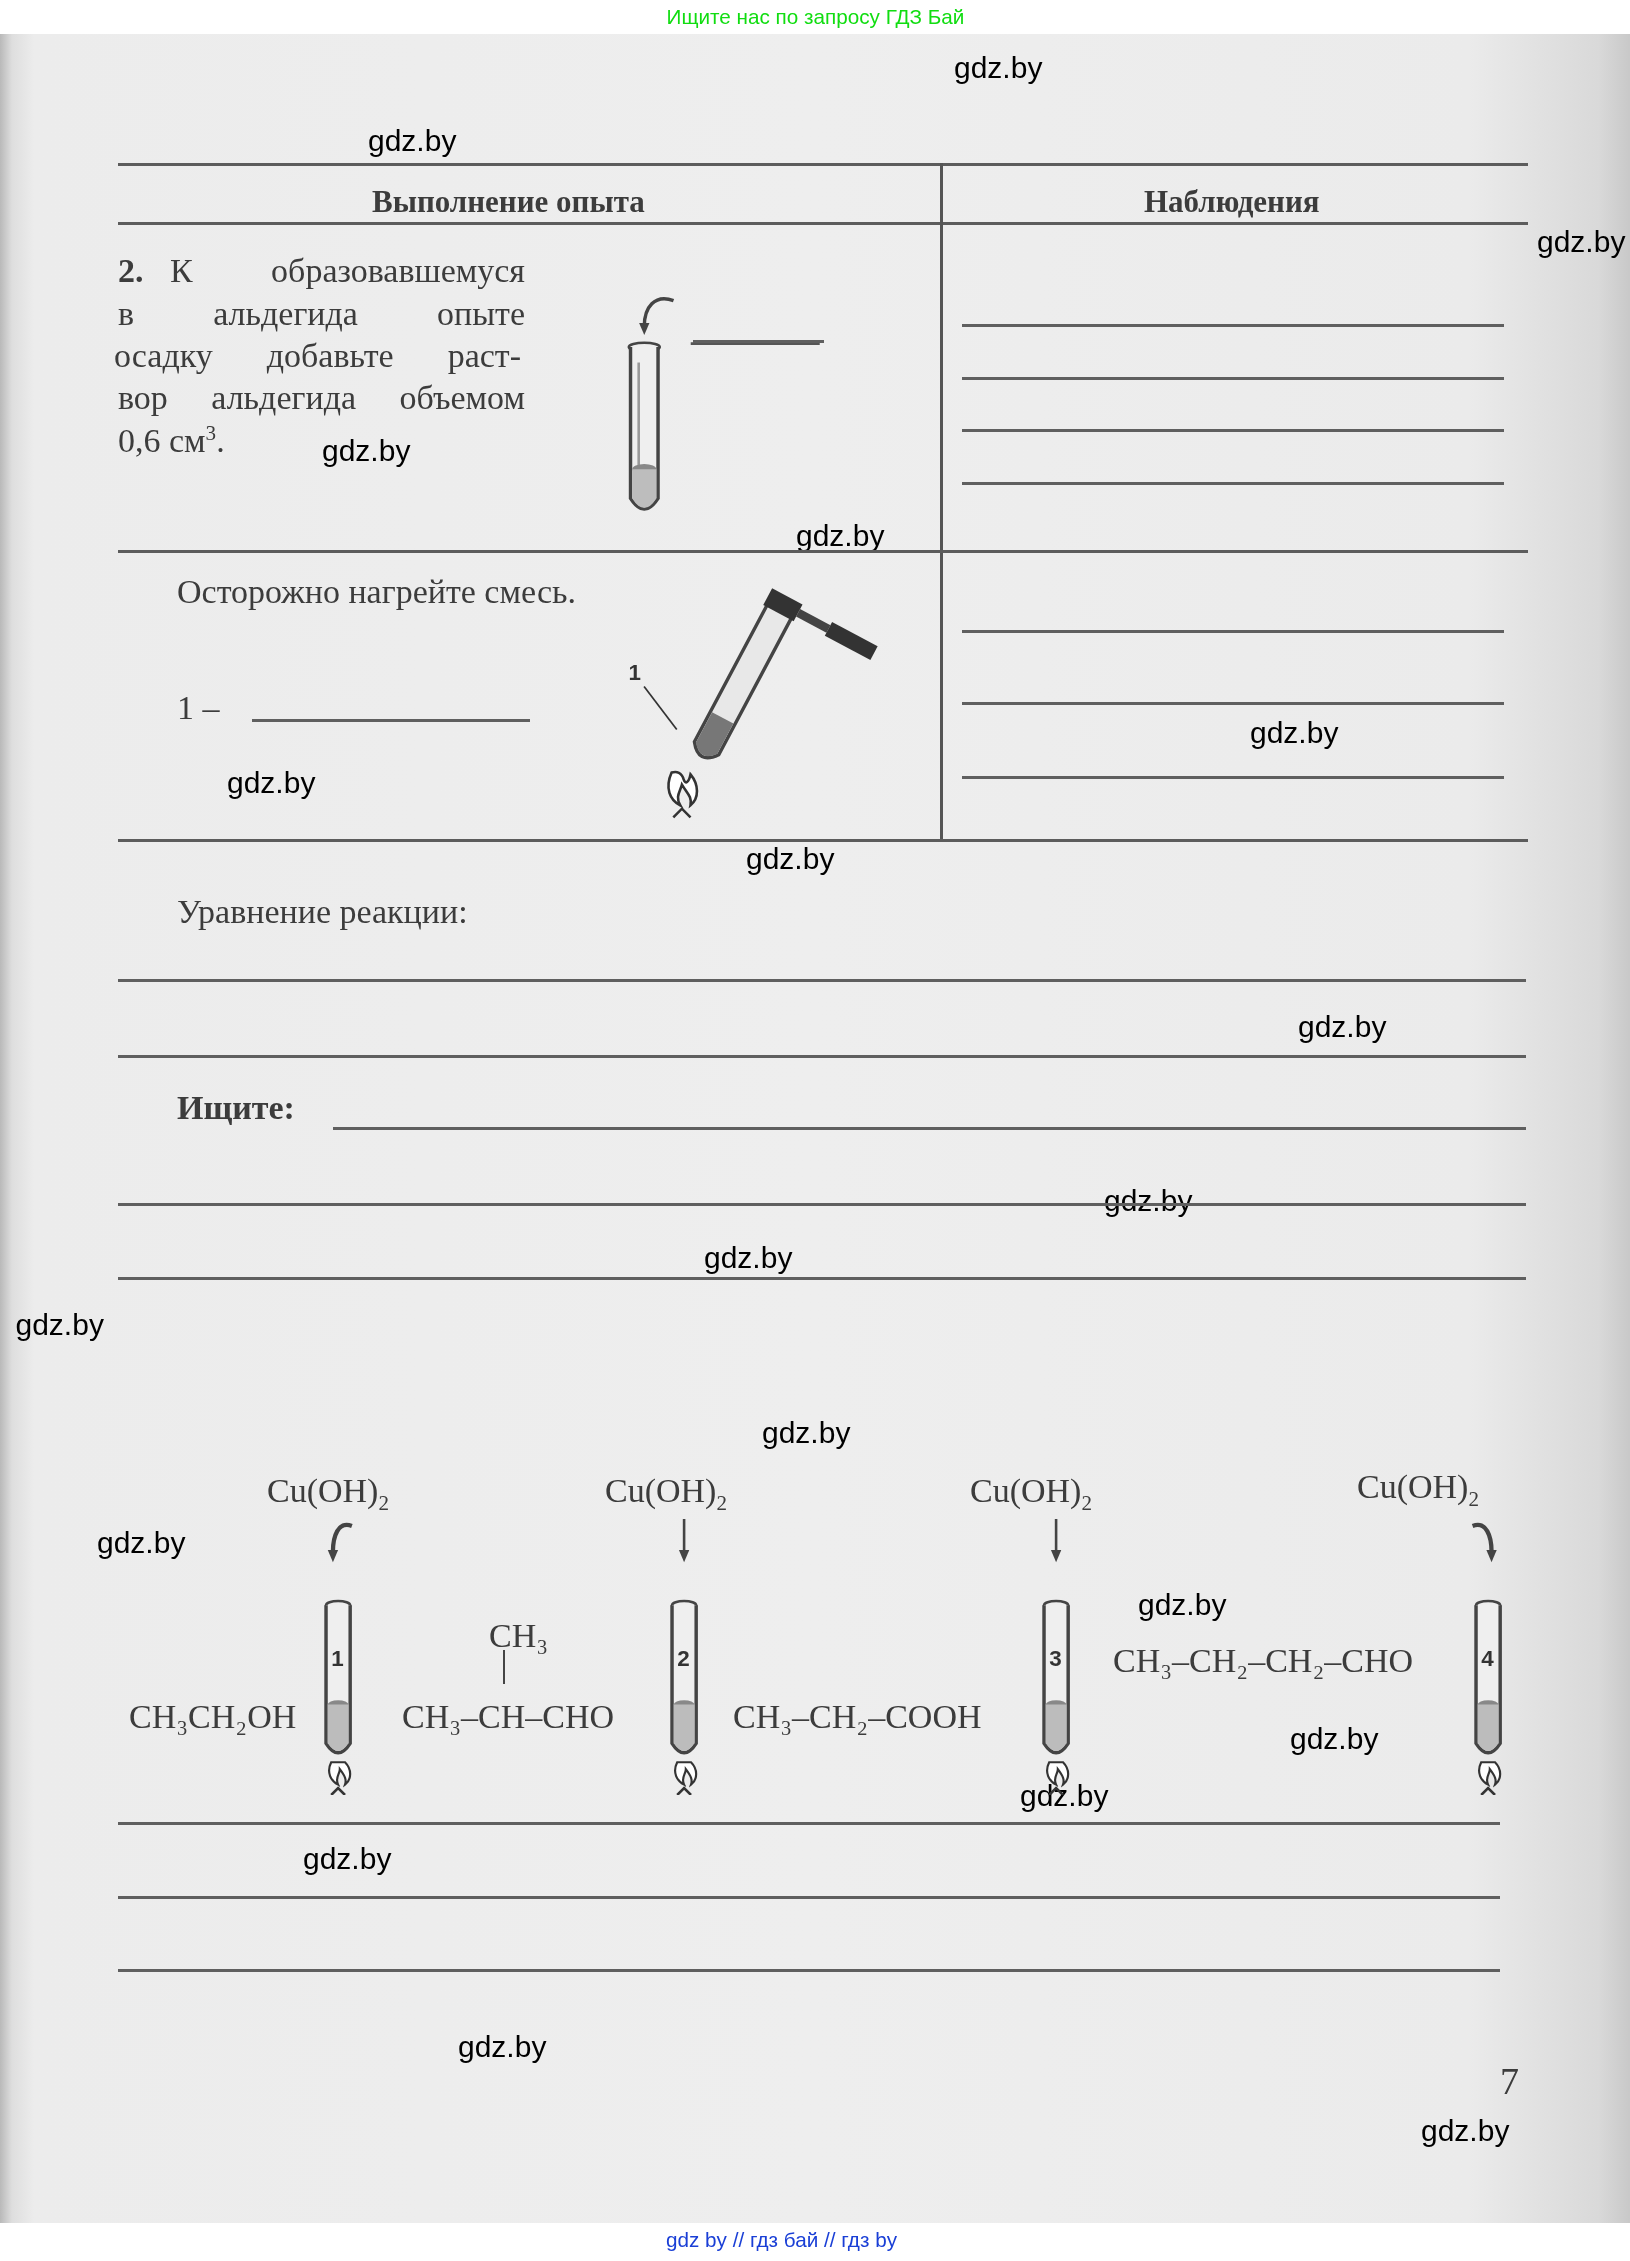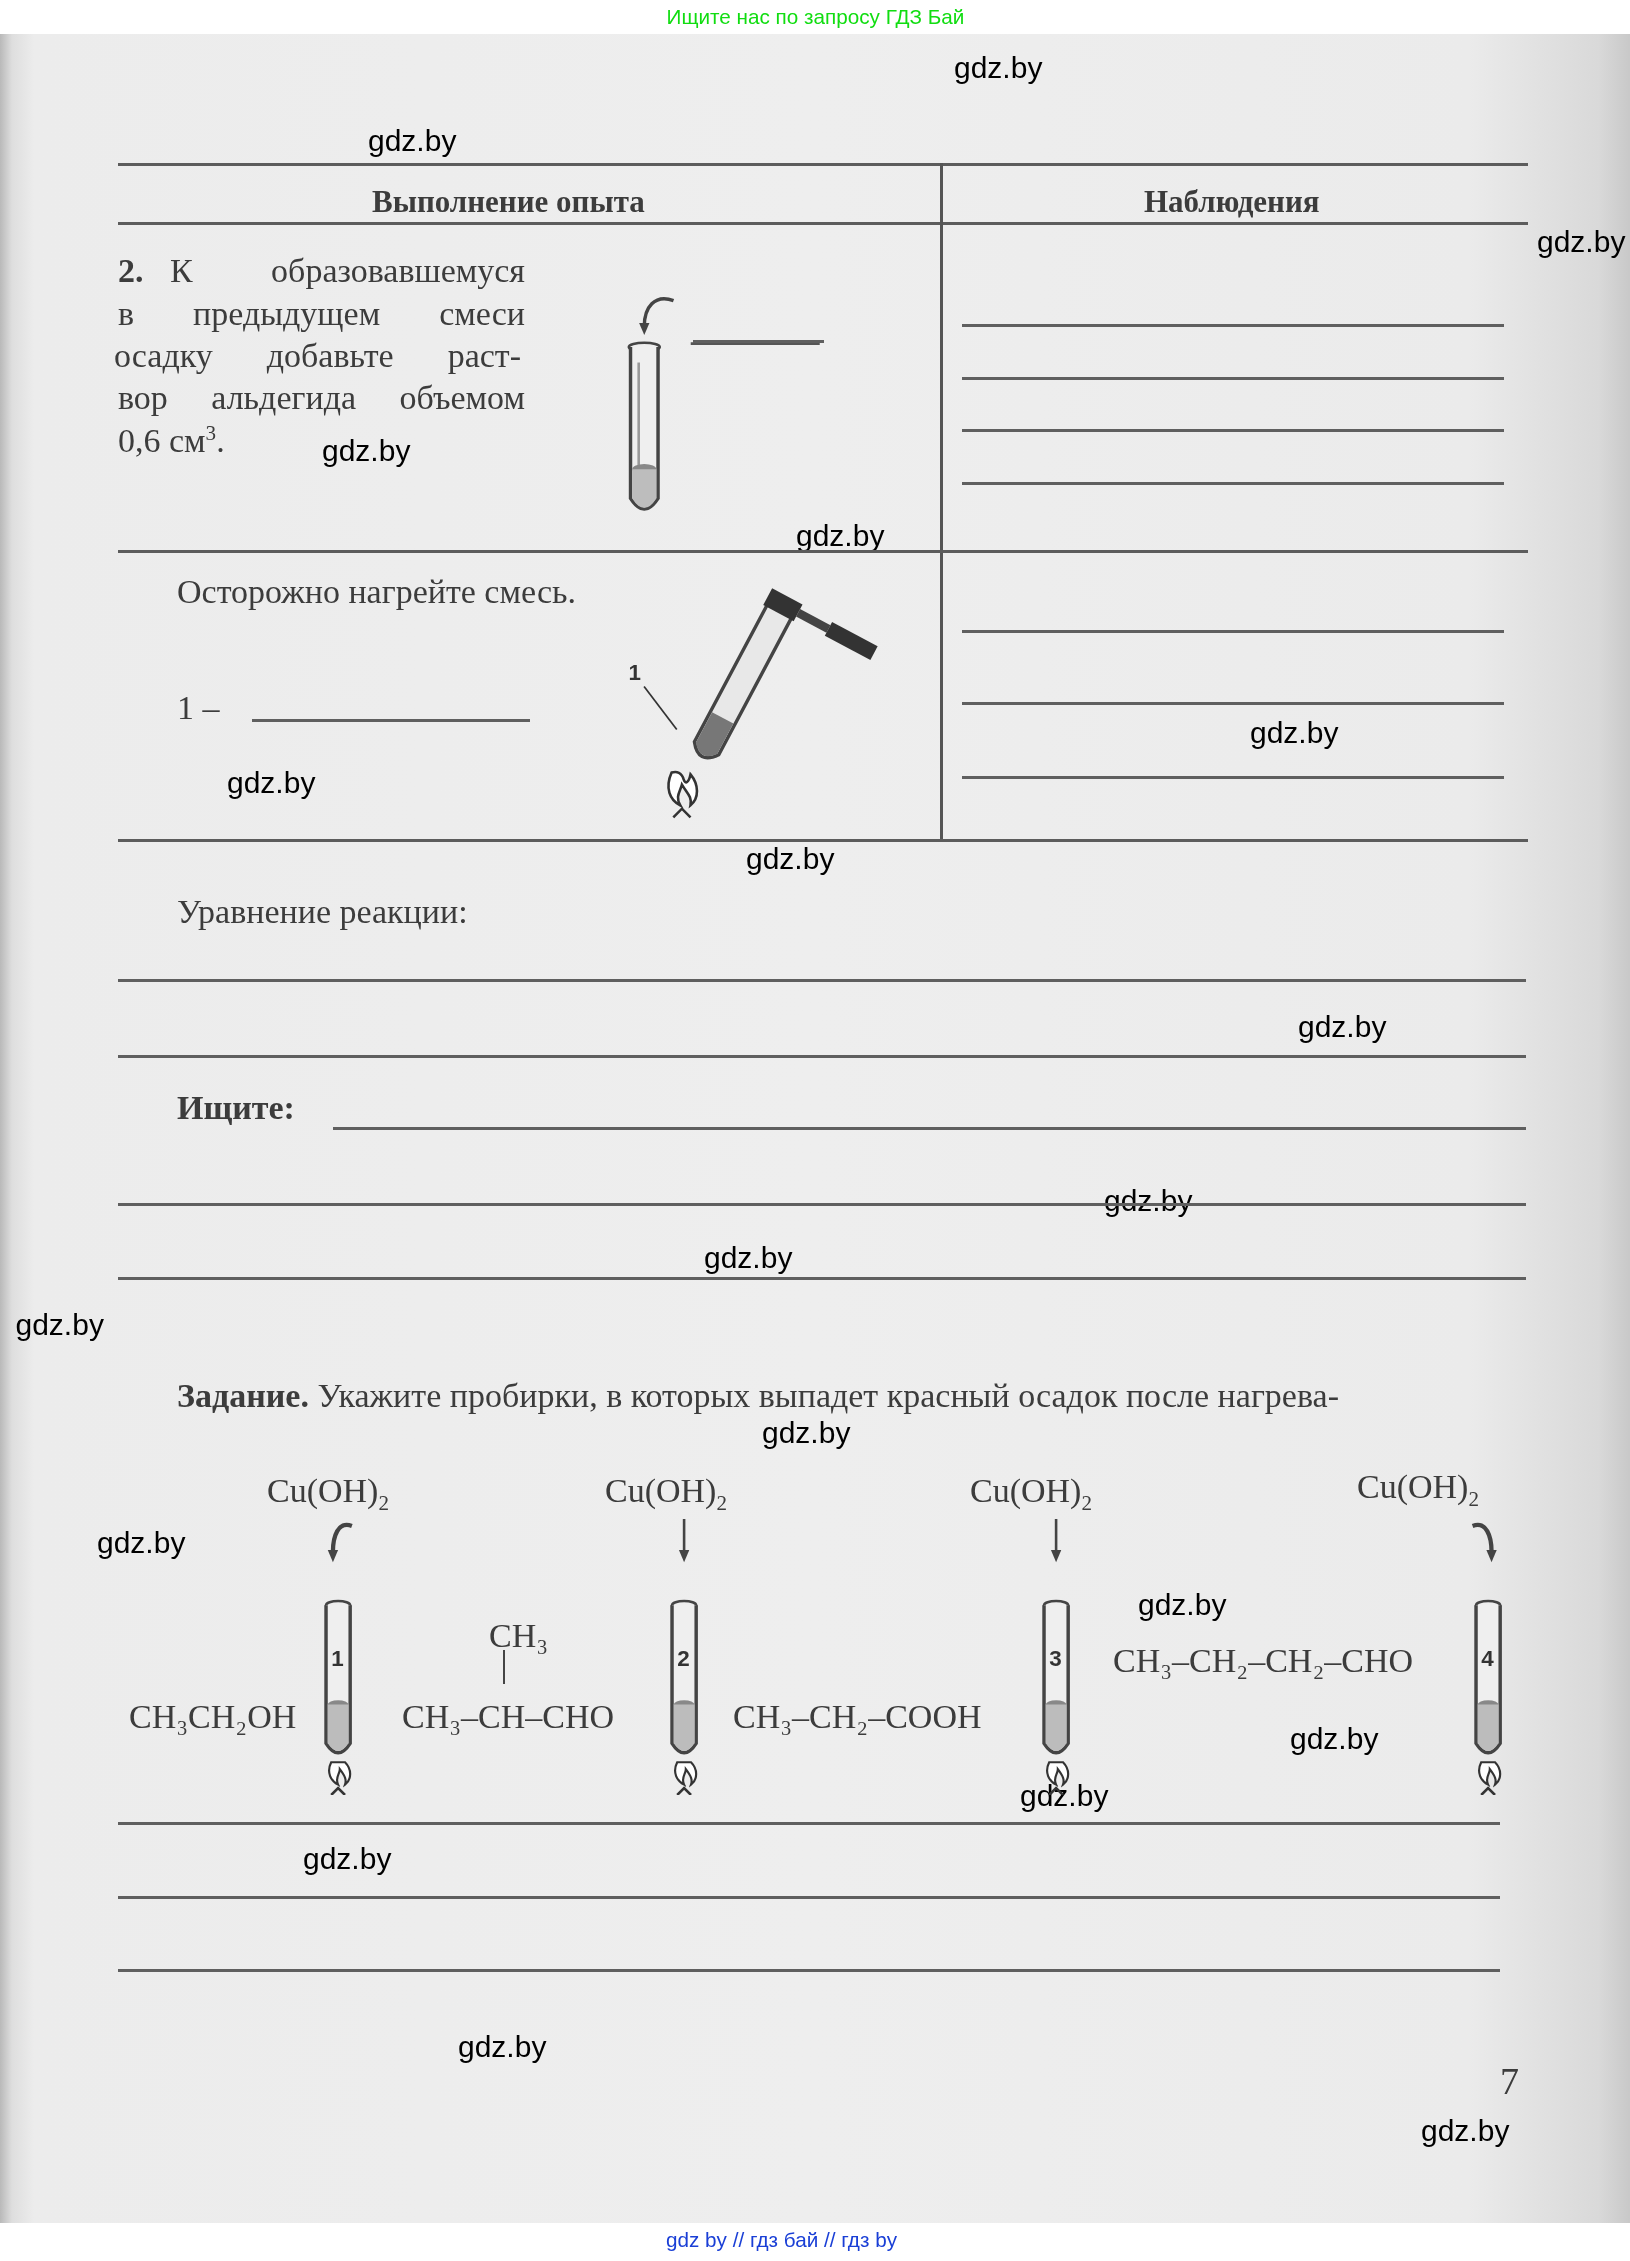--- a/index.html
+++ b/index.html
@@ -54,21 +54,21 @@
   <div class="vline" style="left:940px;top:129px;height:678px"></div>
 
   <div class="txt bold" style="left:372px;top:152px;font-size:31px">Выполнение опыта</div>
   <div class="txt bold" style="left:1144px;top:152px;font-size:31px">Наблюдения</div>
 
   <div>
     <div class="txt" style="left:118px;top:220px">
       <span class="bold">2.</span>
     </div>
     <div class="txt" style="left:170px;top:220px;width:355px;text-align:justify;text-align-last:justify">К образовавшемуся</div>
-    <div class="txt" style="left:118px;top:263px;width:407px;text-align-last:justify">в предыдущем смеси</div>
+    <div class="txt" style="left:118px;top:263px;width:407px;text-align-last:justify">в альдегида опыте</div>
     <div class="txt" style="left:114px;top:305px;width:407px;text-align-last:justify">осадку добавьте раст-</div>
     <div class="txt" style="left:118px;top:347px;width:407px;text-align-last:justify">вор альдегида объемом</div>
     <div class="txt" style="left:118px;top:389px"><span>0,6 см</span><sup>3</sup><span>.</span></div>
   </div>
 
   <svg class="abs" style="left:620px;top:258px" width="224" height="258" viewBox="0 0 260 300">
     <path d="M62 10 C40 2 28 18 28 40" fill="none" stroke="#444" stroke-width="4"></path>
     <path d="M22 36 L28 50 L34 36 Z" fill="#444"></path>
     <ellipse cx="28" cy="64" rx="18" ry="5" fill="#eee" stroke="#444" stroke-width="3"></ellipse>
     <path d="M12 64 L12 240 Q28 265 44 240 L44 64" fill="#efefef" stroke="#444" stroke-width="4"></path>
@@ -112,23 +112,20 @@
 
   <div class="txt" style="left:177px;top:861px">Уравнение реакции:</div>
   <div class="thin" style="left:118px;top:945px;width:1408px"></div>
   <div class="thin" style="left:118px;top:1021px;width:1408px"></div>
 
   <div class="txt bold" style="left:177px;top:1057px">Ищите:</div>
   <div class="thin" style="left:333px;top:1093px;width:1193px"></div>
   <div class="thin" style="left:118px;top:1169px;width:1408px"></div>
   <div class="thin" style="left:118px;top:1243px;width:1408px"></div>
 
-  <div class="txt" style="left:177px;top:1345px">
-    <span class="bold">Задание.</span><span> Укажите пробирки, в которых выпадет красный осадок после нагрева-</span>
-  </div>
 
   <div class="chem" style="left:267px;top:1438px"><span>Cu(OH)</span><sub>2</sub></div>
   <div class="chem" style="left:605px;top:1438px"><span>Cu(OH)</span><sub>2</sub></div>
   <div class="chem" style="left:970px;top:1438px"><span>Cu(OH)</span><sub>2</sub></div>
   <div class="chem" style="left:1357px;top:1434px"><span>Cu(OH)</span><sub>2</sub></div>
 
   <svg class="abs" style="left:319px;top:1485px" width="52" height="276" viewBox="0 0 60 320">
     <path d="M38 8 C22 2 16 20 16 38" fill="none" stroke="#444" stroke-width="5"></path>
     <path d="M10 36 L16 50 L22 36 Z" fill="#444"></path>
     <ellipse cx="22" cy="100" rx="14" ry="5" fill="#eee" stroke="#444" stroke-width="3"></ellipse>

